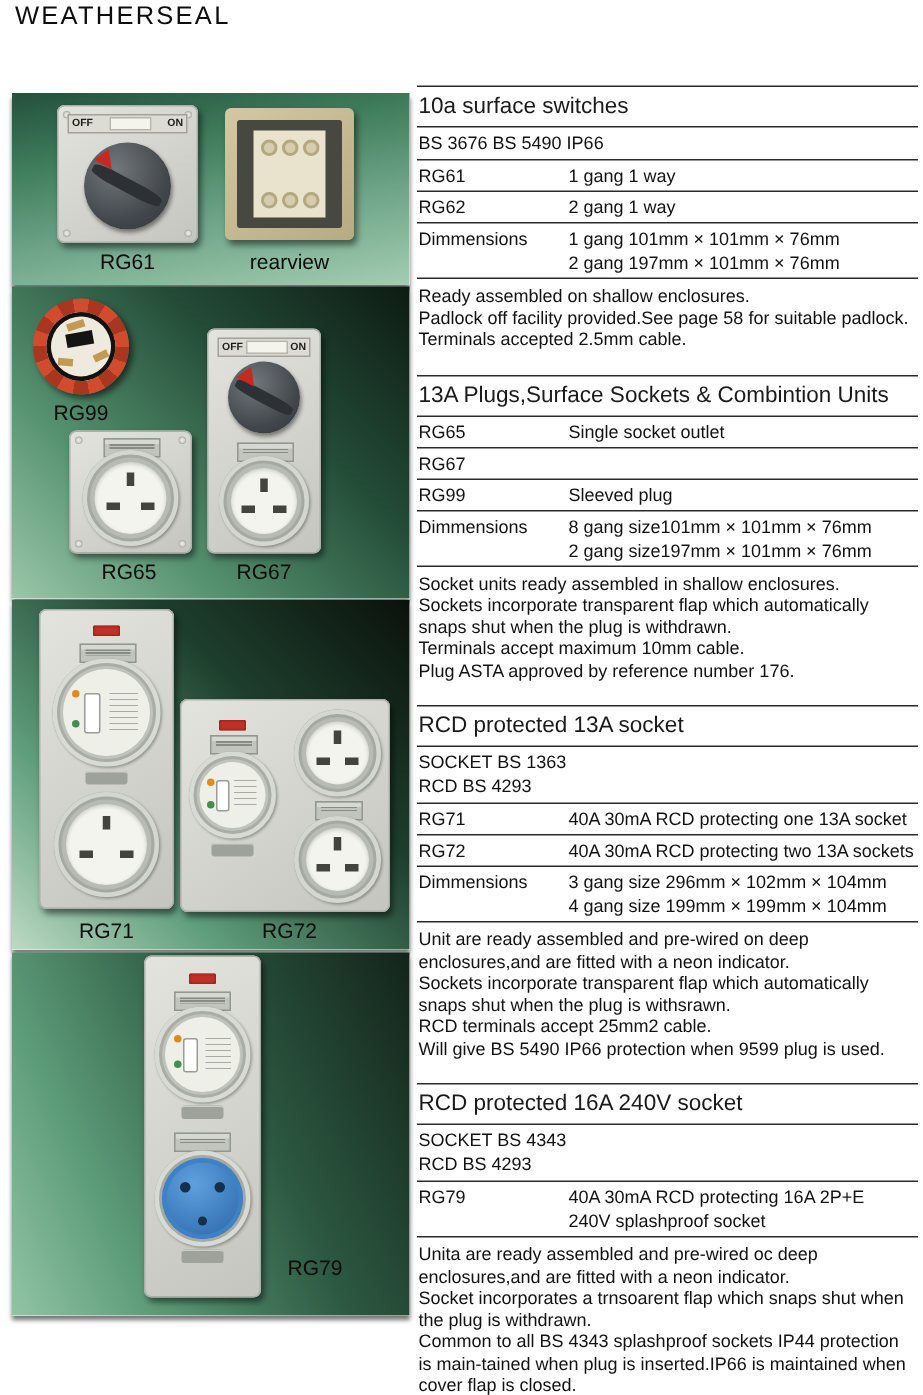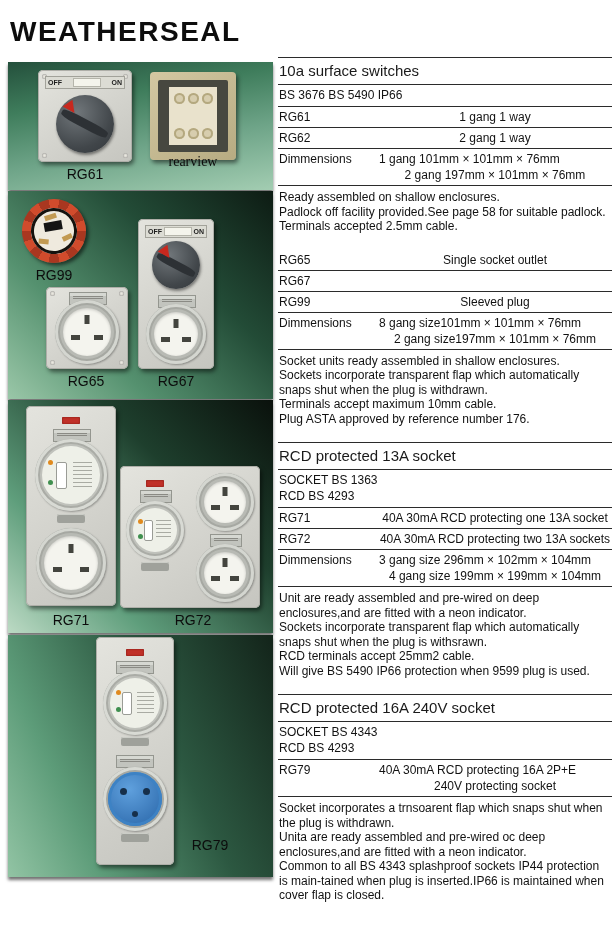--- a/index.html
+++ b/index.html
@@ -1,20 +1,20 @@
 <!DOCTYPE html>
 <html><head>
 <meta charset="utf-8">
 <style>
   html,body{margin:0;padding:0;background:#ffffff;}
   #page{position:relative;width:615px;height:930px;background:#ffffff;overflow:hidden;
         font-family:"Liberation Sans", sans-serif;color:#111;}
 
   
-  .brand{position:absolute;left:10px;top:16px;font-size:28px;font-weight:bold;
+  .brand{position:absolute;left:10px;top:1px;font-size:17px;font-weight:normal;
          letter-spacing:1.5px;color:#0d0d0d;}
 
   
   .panel{position:absolute;left:8px;width:265px;overflow:hidden;
          box-shadow:0 3px 3px rgba(0,0,0,.55);}
   .p1{top:62px;height:128px;background:linear-gradient(170deg,#24503c 0%,#3f7d5c 30%,#6ea488 62%,#a3cdb2 100%);}
   .p2{top:191px;height:208px;background:linear-gradient(225deg,#0d1b13 0%,#234c37 35%,#55916f 70%,#9ac7a8 100%);}
   .p3{top:400px;height:233px;background:linear-gradient(225deg,#0a110c 0%,#1e3f2d 35%,#5f9e7c 72%,#bcdac4 100%);}
   .p4{top:635px;height:242px;background:linear-gradient(245deg,#13241a 0%,#2c5841 40%,#5d9c79 75%,#92c4a4 100%);}
 
@@ -114,21 +114,21 @@
   .sec{margin:12px 0 16px 0;}
   .sec:first-child{margin-top:7px;}
   .sec-title{border-top:1px solid #2b2b2b;border-bottom:1px solid #2b2b2b;
              font-size:15px;padding:4px 1px 5px;color:#1a1a1a;}
   .sub{border-bottom:1px solid #2b2b2b;padding:2px 1px 3px;}
   .sub > div{padding:1px 0;}
   .trow{display:flex;border-bottom:1px solid #2b2b2b;padding:3px 1px;}
   .trow .code{width:100px;flex:none;}
   .trow .vals{flex:1;}
   .trow .vals > div{padding:0 0 2px;}
-  .trow .vals > div:last-child{padding-bottom:0;text-align:center;}
+  .trow .vals > div:last-child{padding-bottom:0;}
   .notes{padding:4px 1px 0;line-height:14.5px;}
 </style>
 </head>
 <body>
 
 <div id="page">
 
   <div class="brand">WEATHERSEAL</div>
 
   <div class="panel p1">
@@ -152,21 +152,21 @@
       <div class="rv-block">
         <div class="rv-c"></div>
         <div class="rv-c"></div>
         <div class="rv-c"></div>
         <div class="rv-c"></div>
         <div class="rv-c"></div>
         <div class="rv-c"></div>
       </div>
     </div>
     <div class="plabel" style="left:47px;top:104px;width:60px;">RG61</div>
-    <div class="plabel" style="left:140px;top:92px;width:90px;font-family:Liberation Serif, serif;">rearview</div>
+    <div class="plabel" style="left:140px;top:104px;width:90px;">rearview</div>
   </div>
 
   <div class="panel p2">
     <div class="plug99" style="left:14px;top:8px;width:64px;height:64px;">
       <div class="pface">
         <div class="pfuse"></div>
         <div class="pbrass" style="left:12%;top:62%;transform:rotate(15deg);"></div>
         <div class="pbrass" style="right:12%;top:62%;transform:rotate(-15deg);"></div>
         <div class="pbrass" style="left:34%;top:14%;width:12px;transform:rotate(-8deg);"></div>
       </div>
@@ -320,20 +320,21 @@
         </span>
       </div>
       <div class="notes">
         <div>Ready assembled on shallow enclosures.</div>
         <div>Padlock off facility provided.See page 58 for suitable padlock.</div>
         <div>Terminals accepted 2.5mm cable.</div>
       </div>
     </div>
 
     <div class="sec">
+      <div class="sec-title">13A Plugs,Surface Sockets &amp; Combintion Units</div>
       <div class="trow">
         <span class="code">RG65</span>
         <span class="vals">
             <div>Single socket outlet</div>
           </span>
       </div>
       <div class="trow">
         <span class="code">RG67</span>
       </div>
       <div class="trow">
@@ -393,25 +394,25 @@
     <div class="sec">
       <div class="sec-title">RCD protected 16A 240V socket</div>
       <div class="sub">
         <div>SOCKET BS 4343</div>
         <div>RCD BS 4293</div>
       </div>
       <div class="trow">
         <span class="code">RG79</span>
         <span class="vals">
           <div>40A 30mA RCD protecting 16A 2P+E</div>
-          <div>240V protecting socket</div>
+          <div>240V splashproof socket</div>
         </span>
       </div>
       <div class="notes">
+        <div>Unita are ready assembled and pre-wired oc deep enclosures,and are fitted with a neon indicator.</div>
         <div>Socket incorporates a trnsoarent flap which snaps shut when the plug is  withdrawn.</div>
-        <div>Unita are ready assembled and pre-wired oc deep enclosures,and are fitted with a neon indicator.</div>
         <div>Common to all BS 4343 splashproof sockets IP44 protection is main-tained when plug is inserted.IP66 is maintained when cover flap is closed.</div>
 
       </div>
     </div>
 
   </div>
 </div>
 
 </body></html>

